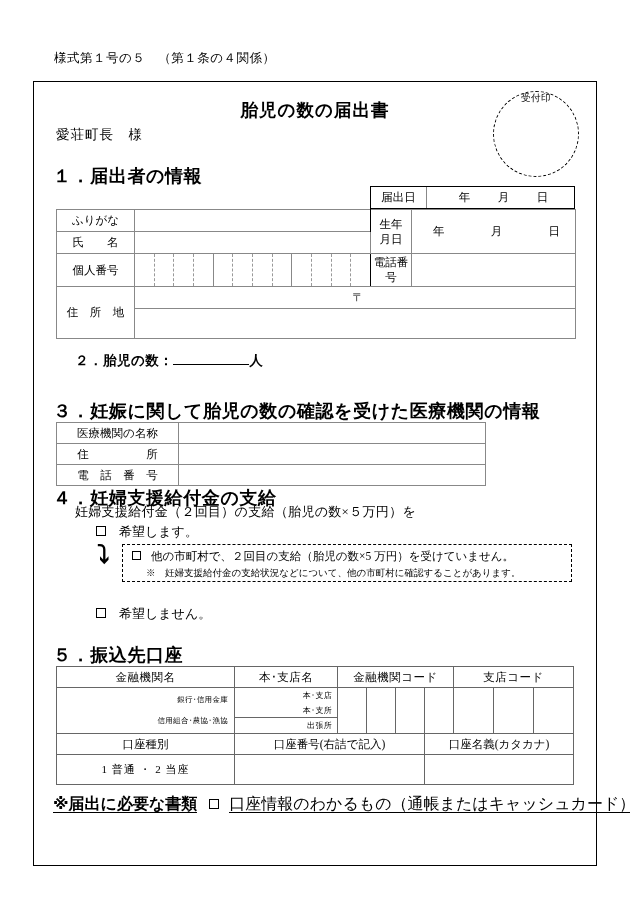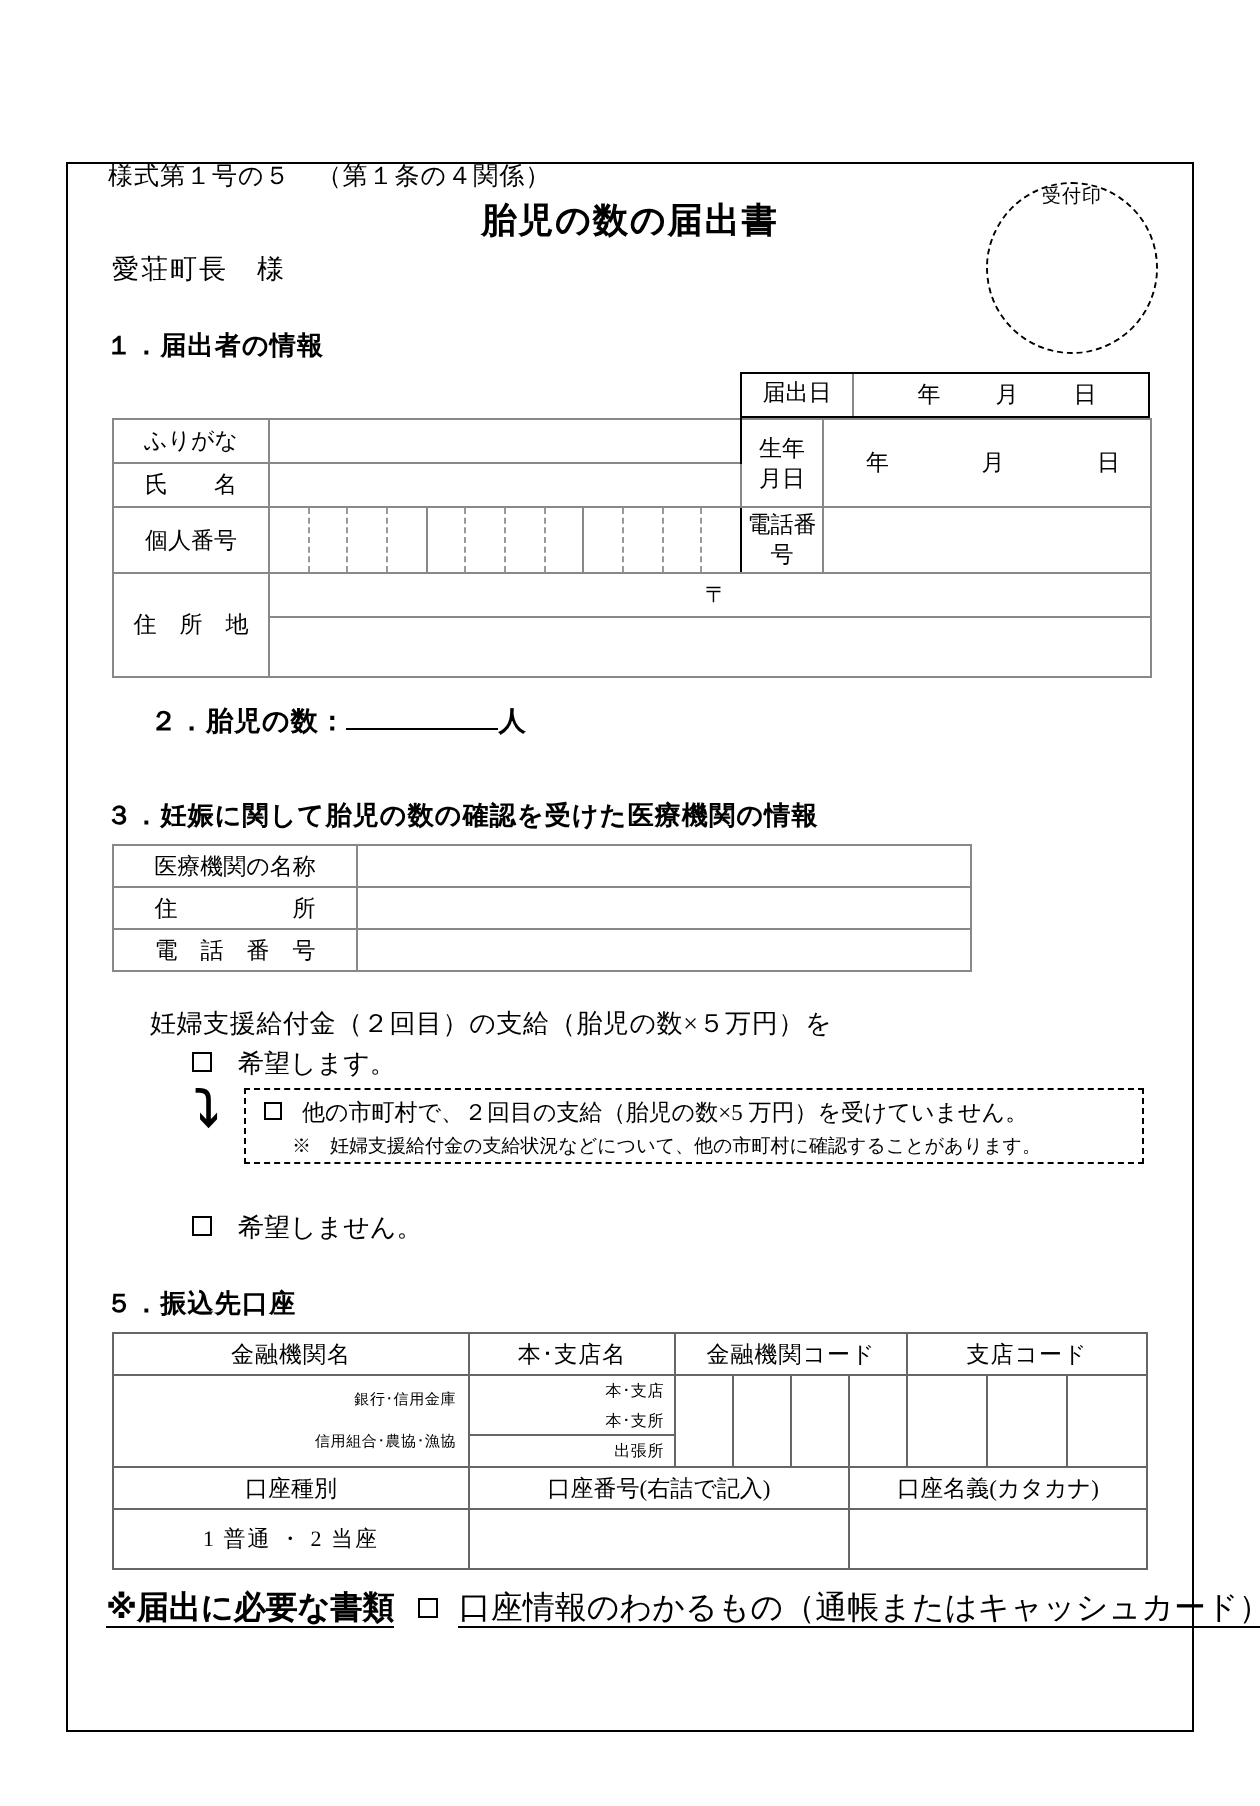--- a/index.html
+++ b/index.html
@@ -15,21 +15,20 @@
   }
   .page { position: relative; width: 630px; height: 903px; }
 
   .form-no {
     position: absolute;
     left: 54px;
     top: 50px;
     font-size: 12.5px;
     letter-spacing: 0.5px;
     white-space: nowrap;
-    margin-top: 30px;
   }
 
   .frame {
     position: absolute;
     left: 33px;
     top: 81px;
     width: 564px;
     height: 785px;
     border: 1.5px solid #000;
   }
@@ -63,21 +62,21 @@
   .addressee {
     position: absolute;
     left: 22px;
     top: 44px;
     font-size: 13.5px;
     letter-spacing: 1px;
   }
 
   .sec-head {
     position: absolute;
-    font-size: 13px;
+    font-size: 18px;
     font-weight: bold;
     font-family: "Liberation Sans", "DejaVu Sans", sans-serif;
     letter-spacing: 0.6px;
     white-space: nowrap;
   }
   .sec1 { left: 19px; top: 82px; }
   .sec3 { left: 19px; top: 317px; font-family: Liberation Mono, monospace; }
   .sec4 { left: 19px; top: 404px; }
   .sec5 { left: 19px; top: 561px; }
   .lbl-sp {
@@ -355,20 +354,21 @@
         <td class="k">住　　　　　所</td>
         <td></td>
       </tr>
       <tr>
         <td class="k">電　話　番　号</td>
         <td></td>
       </tr>
     </tbody>
       </table>
 
+    <div class="sec-head sec4">４．妊婦支援給付金の支給</div>
     <div class="s4-line">妊婦支援給付金（２回目）の支給（胎児の数×５万円）を</div>
 
     <div class="s4-opt1">
       <span class="cb"></span><span>希望します。</span>
     </div>
 
     <div class="arrow">⤵</div>
 
     <div class="dashbox">
       <div class="l1">

